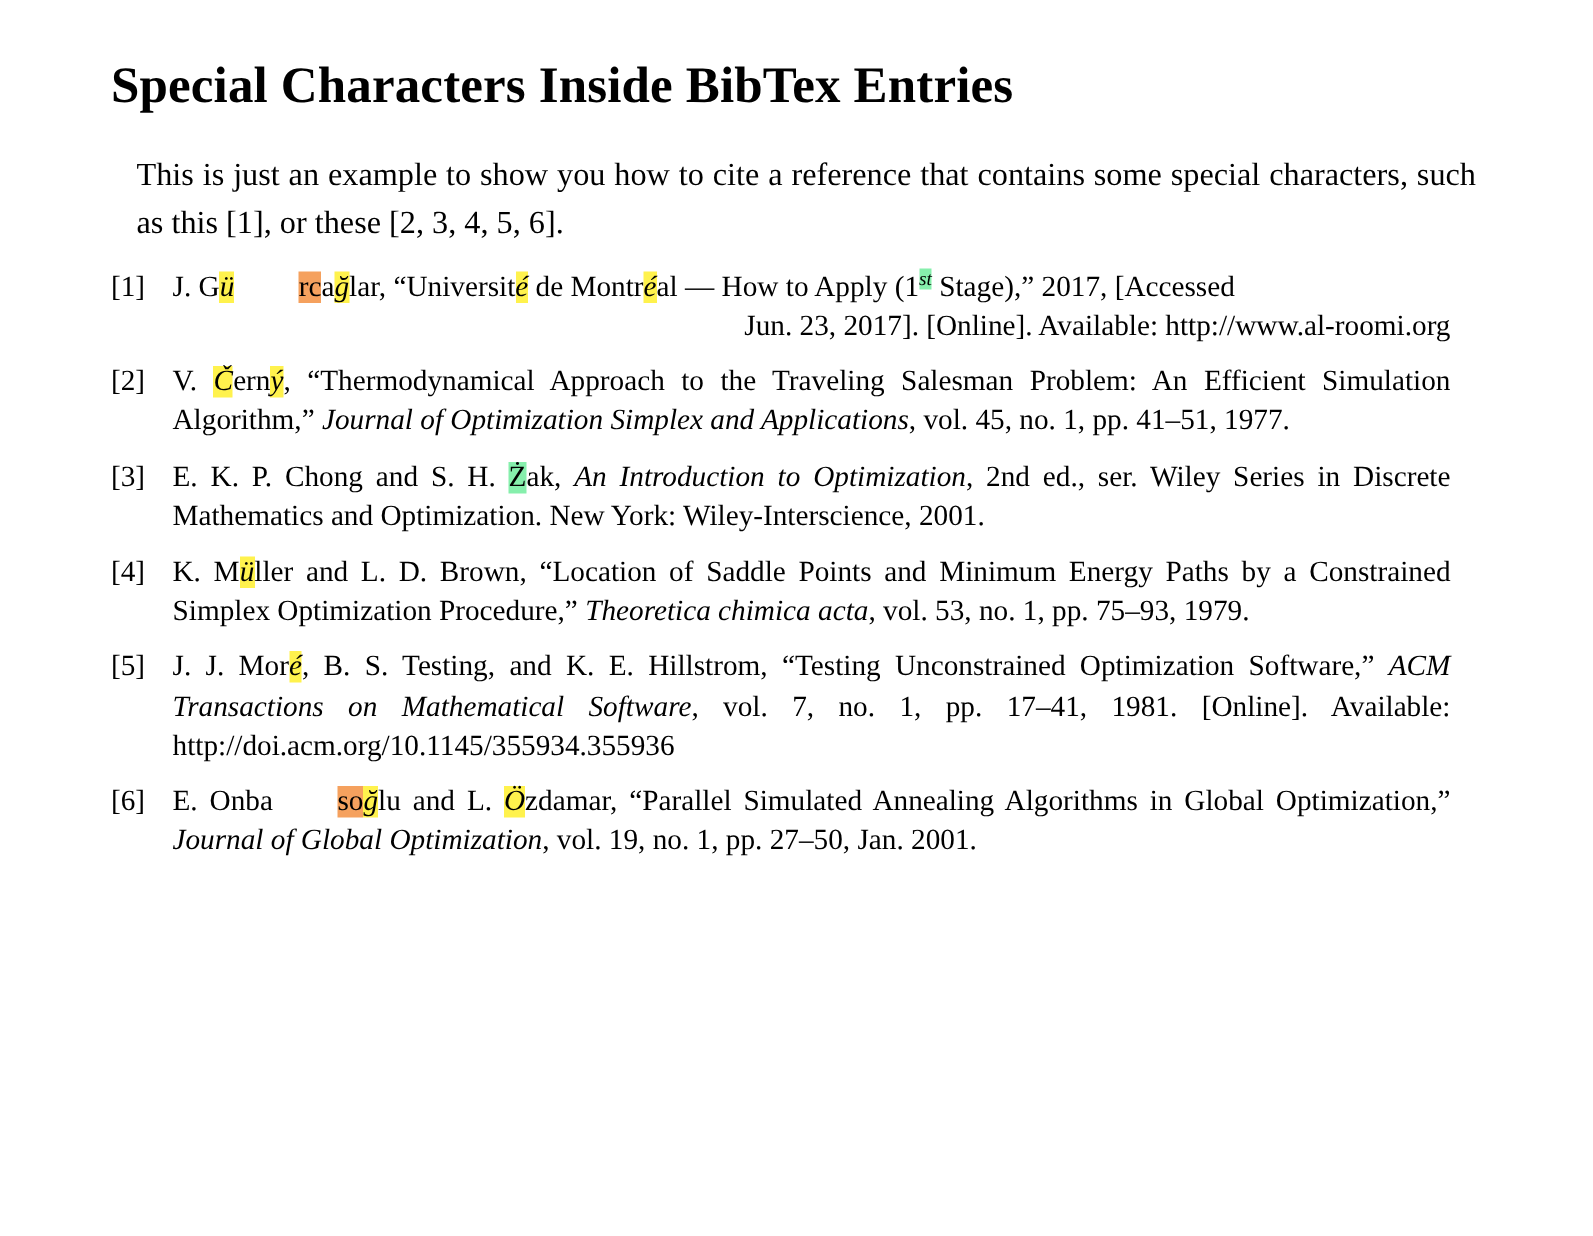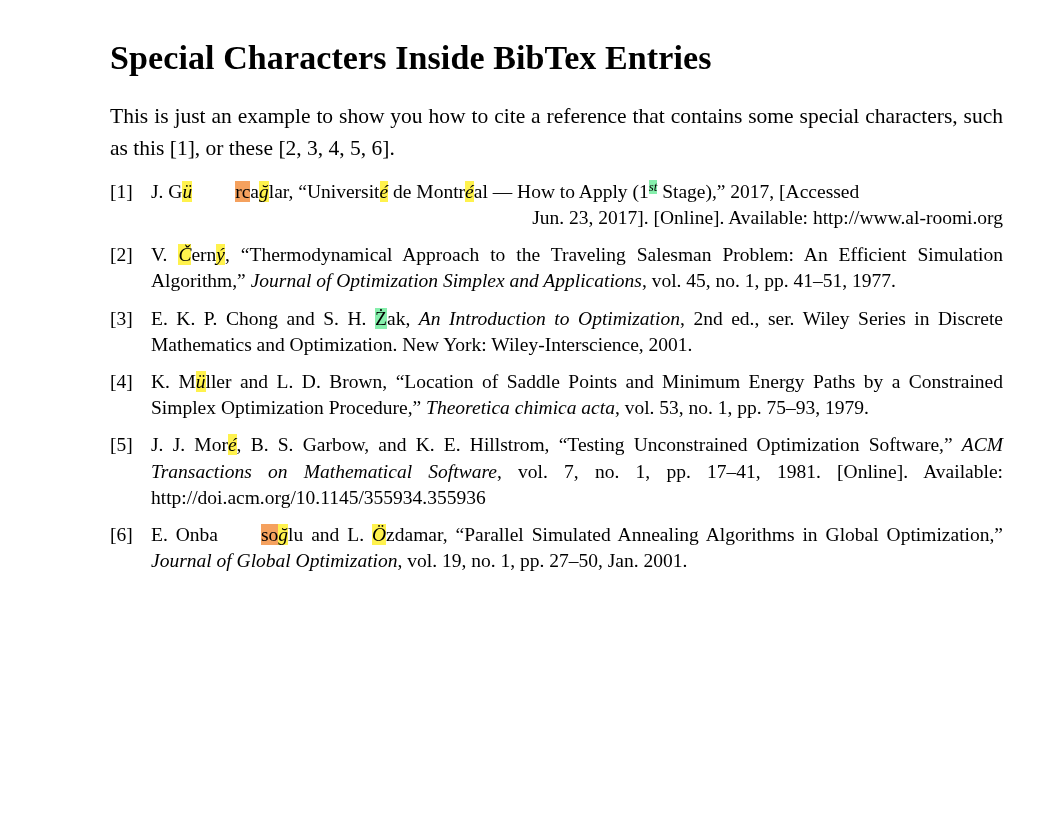--- a/index.html
+++ b/index.html
@@ -14,36 +14,36 @@
     overflow: hidden;
     font-family: "Liberation Serif", "DejaVu Serif", serif;
     color: #000000;
     -webkit-font-smoothing: antialiased;
   }
   .page {
     position: relative;
     width: 1062px;
     height: 824px;
     box-sizing: border-box;
-    padding: 30px 72px 0 110px;
+    padding: 30px 72px 0 74px;
   }
   .doc-title {
     font-size: 34px;
     font-weight: bold;
     line-height: 1.16;
     letter-spacing: 0.1px;
     margin: 8px 0 0 0;
     text-align: left;
   }
   .intro {
     font-size: 21.5px;
     line-height: 1.47;
     text-align: justify;
     text-justify: inter-word;
-    margin: 24px 0 0 0;
+    margin: 24px 0 0 17px;
     width: 893px;
   }
   .section-heading {
     font-size: 27px;
     font-weight: bold;
     margin: 38px 0 0 0;
     line-height: 1.2;
   }
   .bib-list {
     margin: 14px 0 0 0;
@@ -119,21 +119,21 @@
       <span class="bib-body"><span>E. K. P. Chong and S. H. </span><span class="hl-y-plain">Ż</span><span>ak, </span><i>An Introduction to Optimization</i><span>, 2nd ed., ser. Wiley Series in Discrete Mathematics and Optimization.   New York: Wiley-Interscience, 2001.</span></span>
     </div>
 
     <div class="bib-item">
       <span class="bib-label">[4]</span>
       <span class="bib-body"><span>K. M</span><span class="hl-y">ü</span><span>ller and L. D. Brown, </span><span>“Location of Saddle Points and Minimum Energy Paths by a Constrained Simplex Optimization Procedure,” </span><i>Theoretica chimica acta</i><span>, vol. 53, no. 1, pp. 75–93, 1979.</span></span>
     </div>
 
     <div class="bib-item">
       <span class="bib-label">[5]</span>
-      <span class="bib-body"><span>J. J. Mor</span><span class="hl-y">é</span><span>, B. S. Garbow, and K. E. Hillstrom, </span><span>“Testing Unconstrained Optimization Software,” </span><i>ACM Transactions on Mathematical Software</i><span>, vol. 7, no. 1, pp. 17–41, 1981. [Online]. Available: http://doi.acm.org/10.1145/355934.355936</span></span>
+      <span class="bib-body"><span>J. J. Mor</span><span class="hl-y">é</span><span>, B. S. Testing, and K. E. Hillstrom, </span><span>“Testing Unconstrained Optimization Software,” </span><i>ACM Transactions on Mathematical Software</i><span>, vol. 7, no. 1, pp. 17–41, 1981. [Online]. Available: http://doi.acm.org/10.1145/355934.355936</span></span>
     </div>
 
     <div class="bib-item">
       <span class="bib-label">[6]</span>
       <span class="bib-body"><span>E. Onba</span><span class="hl-o">so</span><span class="hl-y">ğ</span><span>lu and L. </span><span class="hl-y">Ö</span><span>zdamar, </span><span>“Parallel Simulated Annealing Algorithms in Global Optimization,” </span><i>Journal of Global Optimization</i><span>, vol. 19, no. 1, pp. 27–50, Jan. 2001.</span></span>
     </div>
 
   </div>
 </div>
 

